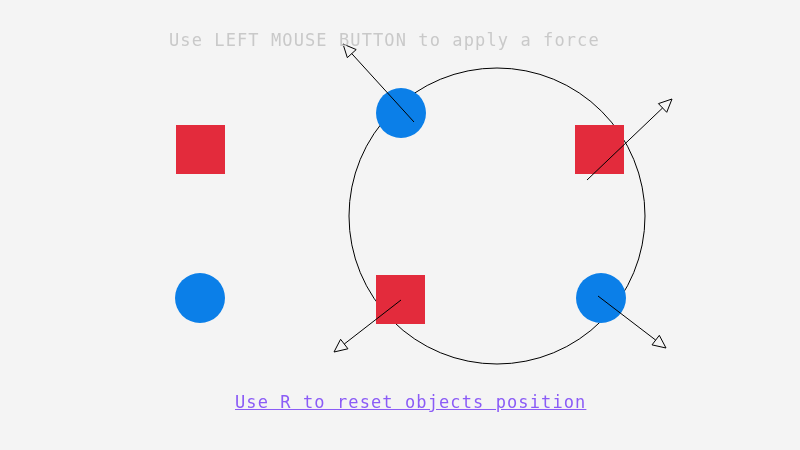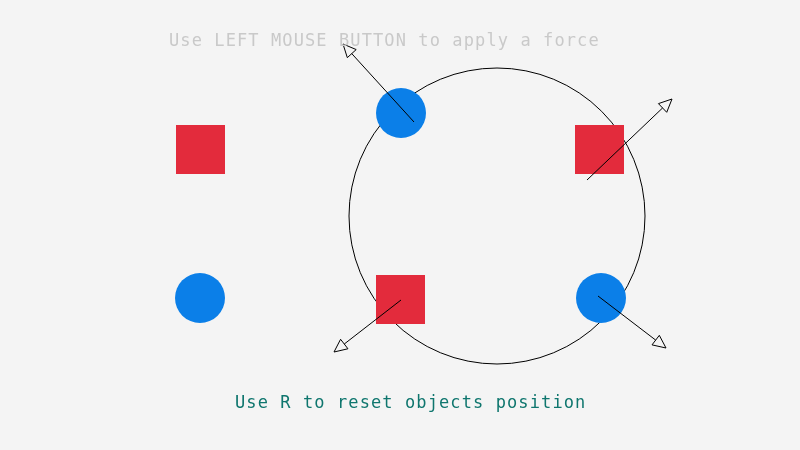--- a/index.html
+++ b/index.html
@@ -85,15 +85,15 @@
 
     <g>
       <line x1="598" y1="296" x2="655.6733481712964" y2="340.1031486015796" stroke="#000000" stroke-width="1"></line>
       <polygon points="666,348 652.0286475258716,344.8692955994428 659.3180488167212,335.33700160371643" fill="none" stroke="#000000" stroke-width="1"></polygon>
     </g>
 
   </svg>
 
   <div class="hint" id="hint-top" style="color: rgb(201, 201, 201);">Use LEFT MOUSE BUTTON to apply a force</div>
 
-  <div class="hint" id="hint-bottom" style="color: #0f766e;">Use R to reset objects position</div>
+  <div class="hint" id="hint-bottom" style="color: #8b5cf6; text-decoration: underline;">Use R to reset objects position</div>
 
 </div>
 
 </body></html>

